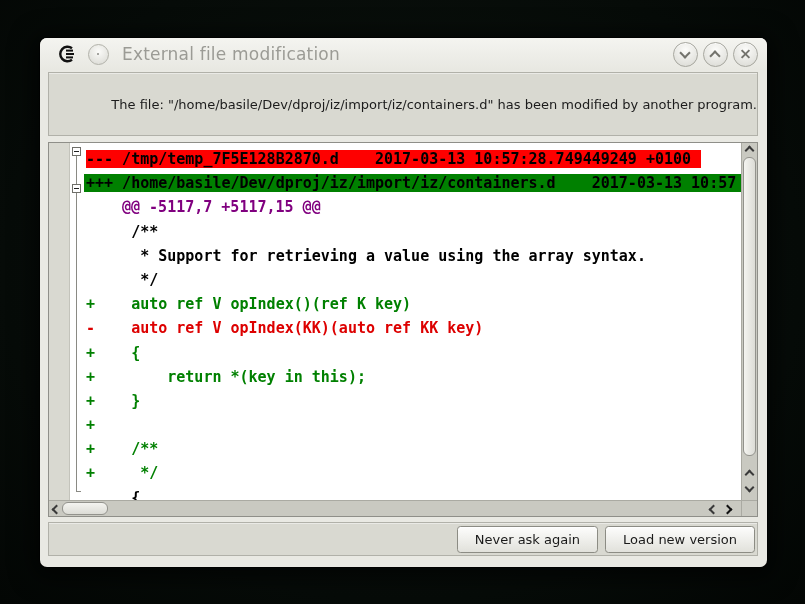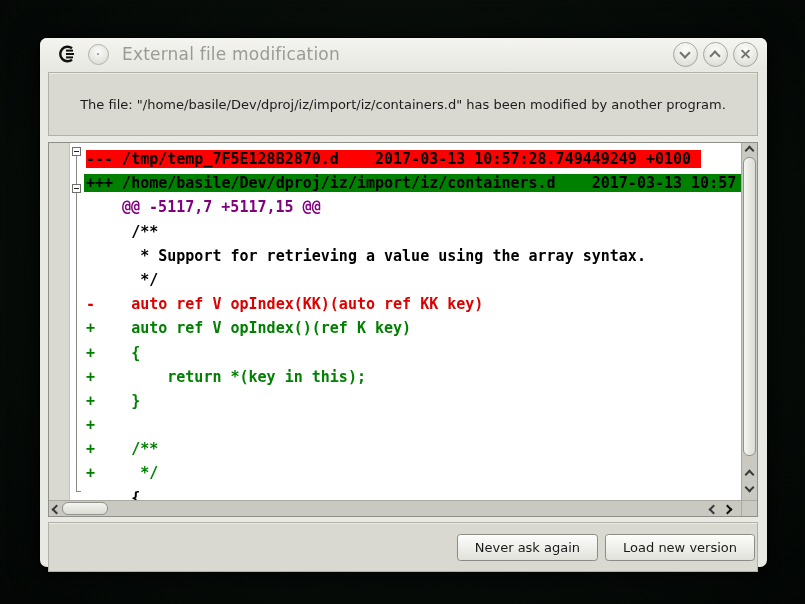--- a/index.html
+++ b/index.html
@@ -22,21 +22,21 @@
   .win-btn:last-child{margin-right:9px;}
   .chev{position:absolute;width:6px;height:6px;border-left:2px solid #73736d;border-bottom:2px solid #73736d;}
   .chev.down{left:7px;top:6px;transform:rotate(-45deg);}
   .chev.up{left:7px;top:9px;transform:rotate(135deg);}
   .xbar{position:absolute;left:5.5px;top:10px;width:11px;height:2px;background:#73736d;}
   .xbar.a{transform:rotate(45deg);} .xbar.b{transform:rotate(-45deg);}
 
   
   .panel{position:absolute;left:8px;right:9px;background:#d9d9d1;border:1px solid #b1b1a9;
          box-shadow:inset 0 1px 0 rgba(255,255,255,.45);}
-  .message-panel{top:34px;height:62px;display:flex;flex-direction:column;align-items:center;justify-content:center;}
+  .message-panel{top:34px;height:62px;display:flex;flex-direction:column;align-items:flex-end;justify-content:center;}
   .msg-line{font-size:13px;color:#1c1c1c;line-height:17px;text-align:center;}
 
   
   .diff-panel{position:absolute;left:8px;right:9px;top:104px;height:375px;border:1px solid #8f8f89;
               background:#fff;display:flex;flex-direction:column;box-sizing:border-box;}
   .diff-body{flex:1;display:flex;min-height:0;}
   .gutter{width:20px;flex:none;background:#d9d9d1;border-right:1px solid #c3c3bb;}
   .fold-col{width:14px;flex:none;background:#fff;position:relative;}
   .fold-line{position:absolute;left:6px;top:13px;width:1px;height:336px;background:#8a8a84;}
   .fold-tick{position:absolute;left:6px;top:348px;width:5px;height:1px;background:#8a8a84;}
@@ -63,21 +63,21 @@
   .vscroll .t{left:4px;top:4px;} .vscroll .bu{left:4px;bottom:22px;} .vscroll .bd{left:4px;bottom:9px;}
   .hrow{height:16px;flex:none;display:flex;}
   .hscroll{flex:1;background:#c9c9c1;border-top:1px solid #aaaaa2;position:relative;}
   .hthumb{position:absolute;left:13px;top:1px;width:44px;height:11px;border:1px solid #93938d;border-radius:6px;
           background:linear-gradient(#f4f4f0,#dcdcd6);}
   .hscroll .l{left:4px;top:5px;} .hscroll .rl{right:24px;top:5px;}
   .hscroll .rr{right:10px;top:5px;border-color:#111;}
   .corner{width:15px;flex:none;background:#c9c9c1;border-top:1px solid #aaaaa2;border-left:1px solid #aaaaa2;}
 
   
-  .btn-panel{top:484px;height:50px;display:flex;align-items:center;justify-content:flex-end;gap:7px;padding-right:2px;box-sizing:border-box;}
+  .btn-panel{top:484px;height:34px;display:flex;align-items:center;justify-content:flex-end;gap:7px;padding-right:2px;box-sizing:border-box;}
   .btn{height:27px;padding:0 17px;font-family:"DejaVu Sans",sans-serif;font-size:13px;color:#1a1a1a;
        background:linear-gradient(#fdfdfc,#e1e1db);border:1px solid #8c8c84;border-radius:3.5px;
        box-shadow:inset 0 1px 0 #fff;cursor:pointer;}
 </style>
 </head>
 <body>
 
 <div class="desktop">
   <div class="window">
 
@@ -116,22 +116,22 @@
           <div class="fold-box b1"></div>
           <div class="fold-box b2"></div>
         </div>
         <div class="editor">
             <div class="ln delhead"><span>--- /tmp/temp_7F5E128B2870.d	2017-03-13 10:57:28.749449249 +0100</span></div>
             <div class="ln addhead"><span>+++ /home/basile/Dev/dproj/iz/import/iz/containers.d	2017-03-13 10:57</span></div>
             <div class="ln hunk"><span>@@ -5117,7 +5117,15 @@</span></div>
             <div class="ln ctx"><span>     /**</span></div>
             <div class="ln ctx"><span>      * Support for retrieving a value using the array syntax.</span></div>
             <div class="ln ctx"><span>      */</span></div>
+            <div class="ln add"><span>+    auto ref V opIndex()(ref K key)</span></div>
             <div class="ln del"><span>-    auto ref V opIndex(KK)(auto ref KK key)</span></div>
-            <div class="ln add"><span>+    auto ref V opIndex()(ref K key)</span></div>
             <div class="ln add"><span>+    {</span></div>
             <div class="ln add"><span>+        return *(key in this);</span></div>
             <div class="ln add"><span>+    }</span></div>
             <div class="ln add"><span>+</span></div>
             <div class="ln add"><span>+    /**</span></div>
             <div class="ln add"><span>+     */</span></div>
             <div class="ln ctx"><span>     {</span></div>
             <div class="ln ctx"><span>         return *(key in this);</span></div>
             <div class="ln ctx"><span>     }</span></div>
           </div>

